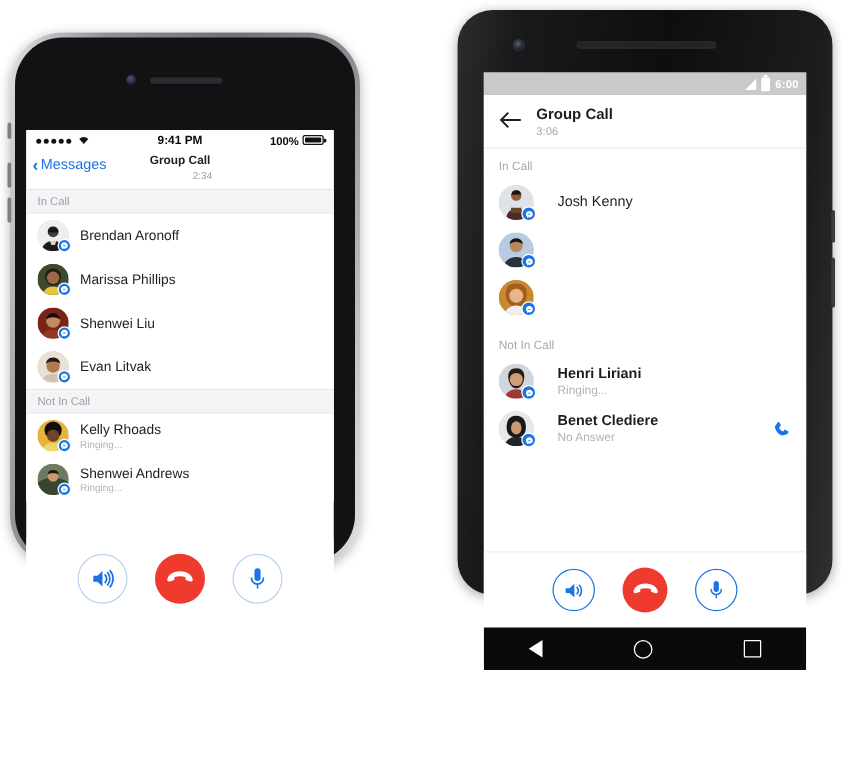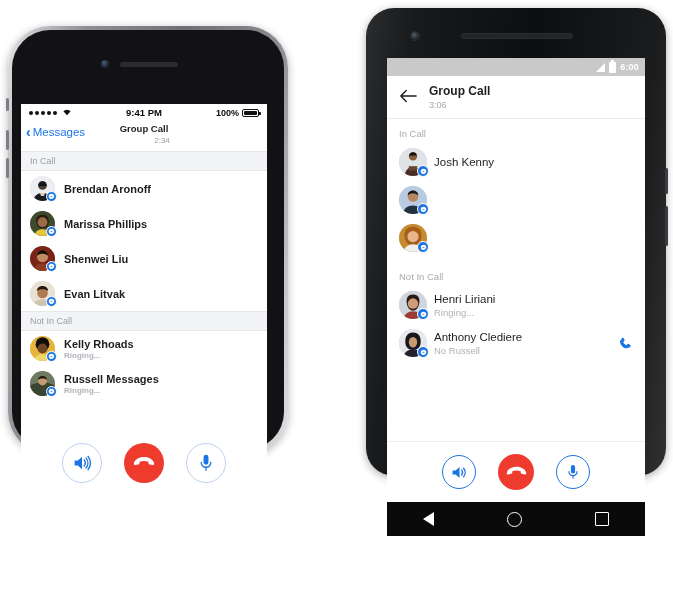--- a/index.html
+++ b/index.html
@@ -21,36 +21,36 @@
     border:1.4px solid #35363a;background:#131315;}
   .ip-btn-left{position:absolute;left:-2px;width:3px;border-radius:2px;background:#7c7e83;}
 
   
   .ios-status{display:flex;align-items:center;height:17px;padding:0 8px;font-size:9px;color:#0a0a0a;font-weight:bold;
     position:relative;background:#fff;}
   .ios-dots{display:flex;gap:2px;align-items:center;}
   .ios-dots i{width:4px;height:4px;border-radius:50%;background:#111;display:block;}
   .ios-wifi{margin-left:5px;font-size:9px;line-height:1;}
   .ios-time{position:absolute;left:0;right:0;text-align:center;font-size:9.5px;font-weight:bold;}
-  .ios-right{margin-left:auto;display:flex;align-items:center;gap:3px;z-index:2;}
+  .ios-right{margin-left:auto;display:flex;align-items:flex-start;gap:3px;z-index:2;}
   .ios-batt{width:17px;height:8px;border:1px solid #111;border-radius:2px;position:relative;box-sizing:border-box;}
   .ios-batt::before{content:"";position:absolute;left:1px;top:1px;bottom:1px;right:1px;background:#111;border-radius:1px;}
   .ios-batt::after{content:"";position:absolute;right:-3px;top:2.5px;width:2px;height:3px;background:#111;border-radius:0 1px 1px 0;}
 
   
   .ios-nav{position:relative;height:30px;background:#fff;}
   .ios-back{position:absolute;left:5px;top:4px;display:flex;align-items:center;color:#1b74e4;font-size:11.5px;cursor:pointer;}
   .ios-chev{font-size:14px;line-height:1;margin-right:2px;font-weight:bold;}
   .ios-title-wrap{position:absolute;left:0;right:0;top:2px;text-align:center;}
   .ios-title{font-size:9.5px;color:#1c1e21;font-weight:bold;line-height:12px;}
   .ios-sub{font-size:8px;color:#9aa0a6;line-height:11px;margin-left:36px;}
 
   .sect-hdr{background:#f3f4f6;color:#9a9ea4;font-size:9px;padding:4px 9px 4px 9px;border-top:1px solid #e6e7e9;border-bottom:1px solid #e6e7e9;}
   .ios-list{background:#fff;}
-  .row{display:flex;align-items:center;padding:5px 9px;background:#fff;position:relative;cursor:pointer;font-weight:bold;}
+  .row{display:flex;align-items:center;padding:5px 9px;background:#fff;position:relative;cursor:pointer;}
   .row-txt{margin-left:9px;flex:1;min-width:0;}
   .row-name{font-size:11px;color:#1c1e21;line-height:14px;white-space:nowrap;overflow:hidden;text-overflow:ellipsis;}
   .row-sub{font-size:8px;color:#b0b3b8;line-height:10px;}
 
   
   .av{position:relative;width:25px;height:25px;flex:0 0 25px;}
   .av-img{width:25px;height:25px;border-radius:50%;overflow:hidden;display:block;background:#d8dadf;}
   .av-badge{position:absolute;right:-2px;bottom:-1px;width:11px;height:11px;border-radius:50%;background:#1b74e4;
     border:1.5px solid #fff;box-sizing:border-box;display:flex;align-items:center;justify-content:center;}
   .av-badge svg{width:7px;height:7px;display:block;}
@@ -86,23 +86,23 @@
   .an-title{font-size:12px;color:#1c1e21;font-weight:bold;line-height:15px;}
   .an-sub{font-size:9px;color:#a6abb1;line-height:12px;}
 
   .an-sect{font-size:9.5px;color:#a6abb1;padding:9px 12px 4px 12px;background:#fff;}
   .an-row{display:flex;align-items:center;padding:5px 12px;background:#fff;cursor:pointer;}
   .an-av{position:relative;width:28px;height:28px;flex:0 0 28px;}
   .an-av-img{width:28px;height:28px;border-radius:50%;overflow:hidden;display:block;background:#d8dadf;}
   .an-av-badge{position:absolute;right:-2px;bottom:-1px;width:12px;height:12px;border-radius:50%;background:#1b74e4;
     border:1.6px solid #fff;box-sizing:border-box;display:flex;align-items:center;justify-content:center;}
   .an-av-badge svg{width:7px;height:7px;display:block;}
-  .an-row-txt{margin-left:7px;flex:1;min-width:0;}
+  .an-row-txt{margin-left:19px;flex:1;min-width:0;}
   .an-row-name{font-size:11.5px;color:#1c1e21;line-height:15px;}
-  .an-row-name.bold{font-weight:normal;}
+  .an-row-name.bold{font-weight:bold;}
   .an-row-sub{font-size:9.5px;color:#b0b3b8;line-height:12px;}
   .an-call-ic{color:#1b74e4;display:flex;align-items:center;cursor:pointer;}
 
   .an-ctrls{position:absolute;left:0;right:0;bottom:34px;height:60px;background:#fff;border-top:1px solid #eceef0;
     display:flex;align-items:center;justify-content:center;gap:22px;}
   .an-navbar{position:absolute;left:0;right:0;bottom:0;height:34px;background:#0a0a0a;display:flex;align-items:center;justify-content:space-around;}
   .nav-back{width:0;height:0;border-top:7px solid transparent;border-bottom:7px solid transparent;border-right:11px solid #fff;cursor:pointer;}
   .nav-home{width:13px;height:13px;border:1.7px solid #fff;border-radius:50%;cursor:pointer;}
   .nav-rec{width:12px;height:12px;border:1.7px solid #fff;border-radius:1px;cursor:pointer;}
 
@@ -287,21 +287,21 @@
                 </svg>
             </span>
             <span class="av-badge">
               <svg viewBox="0 0 12 12">
                   <path d="M6 1.2C3.3 1.2 1.2 3.2 1.2 5.7c0 1.4.7 2.7 1.8 3.5v1.7l1.7-.9c.4.1.9.2 1.3.2 2.7 0 4.8-2 4.8-4.5S8.7 1.2 6 1.2z" fill="#fff"></path>
                   <path d="M3.1 7.2l2.3-2.4 1.2 1.2 2-1.2-2.2 2.4-1.2-1.2z" fill="#1b74e4"></path>
                 </svg>
             </span>
           </div>
           <div class="row-txt">
-            <div class="row-name">Russell Messages</div>
+            <div class="row-name">Shenwei Andrews</div>
             <div class="row-sub">Ringing...</div>
           </div>
         </div>
       </div>
 
       <div class="ctrls">
         <div class="cbtn outline">
           <svg width="20" height="18" viewBox="0 0 24 22">
             <path d="M3 8h4l5-4.6v15.2L7 14H3z" fill="#1b74e4"></path>
             <path d="M14.6 7.2a6.2 6.2 0 0 1 0 7.6" stroke="#1b74e4" stroke-width="1.7" fill="none" stroke-linecap="round"></path>
@@ -455,22 +455,22 @@
                 </svg>
             </span>
             <span class="an-av-badge">
               <svg viewBox="0 0 12 12">
                   <path d="M6 1.2C3.3 1.2 1.2 3.2 1.2 5.7c0 1.4.7 2.7 1.8 3.5v1.7l1.7-.9c.4.1.9.2 1.3.2 2.7 0 4.8-2 4.8-4.5S8.7 1.2 6 1.2z" fill="#fff"></path>
                   <path d="M3.1 7.2l2.3-2.4 1.2 1.2 2-1.2-2.2 2.4-1.2-1.2z" fill="#1b74e4"></path>
                 </svg>
             </span>
           </div>
           <div class="an-row-txt">
-            <div class="an-row-name bold">Anthony Clediere</div>
-            <div class="an-row-sub">No Russell</div>
+            <div class="an-row-name bold">Benet Clediere</div>
+            <div class="an-row-sub">No Answer</div>
           </div>
           <span class="an-call-ic">
             <svg width="15" height="15" viewBox="0 0 18 18">
                 <path d="M5.1 2.2c.5-.4 1.2-.3 1.5.3l1.2 2.1c.3.5.2 1.1-.3 1.5l-.9.7c-.2.2-.3.5-.2.8.6 1.5 1.8 2.7 3.3 3.3.3.1.6 0 .8-.2l.7-.9c.4-.5 1-.6 1.5-.3l2.1 1.2c.6.3.7 1 .3 1.5l-1 1.2c-.5.6-1.3.9-2.1.7C8 16.2 3.5 11.7 2.4 7.1c-.2-.8.1-1.6.7-2.1z" fill="#1b74e4"></path>
               </svg>
           </span>
         </div>
 
       </div>
 

